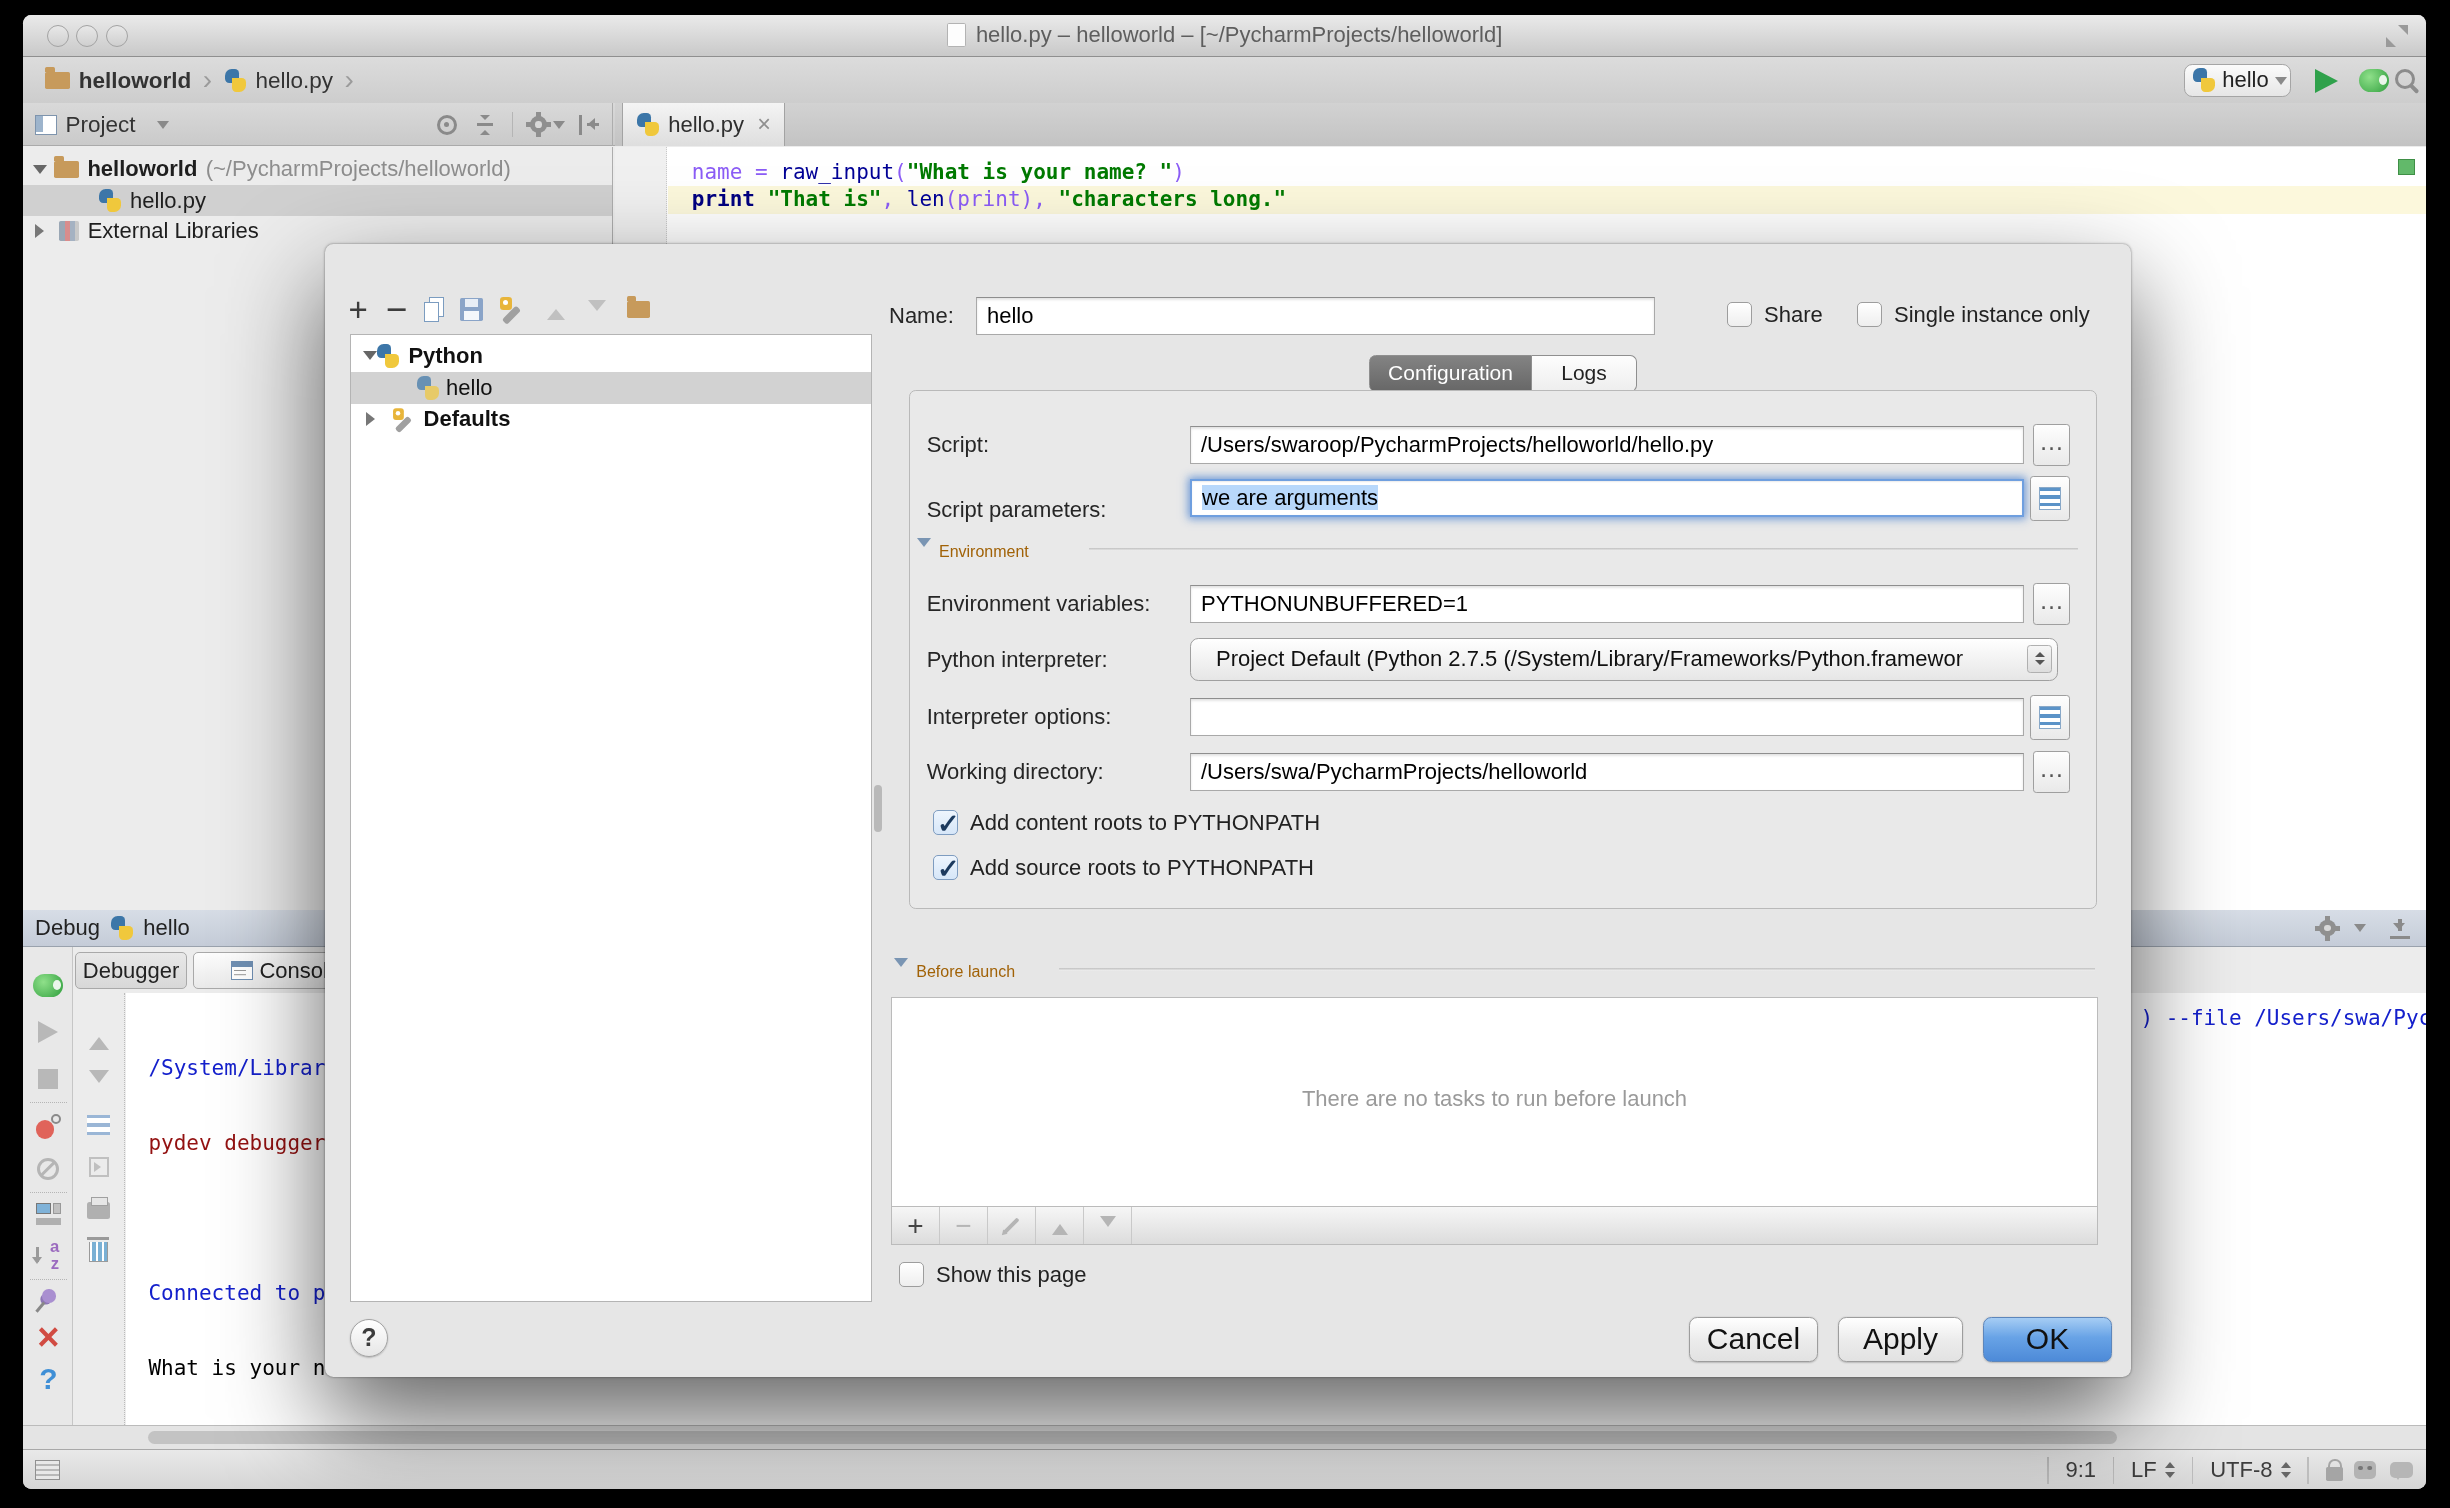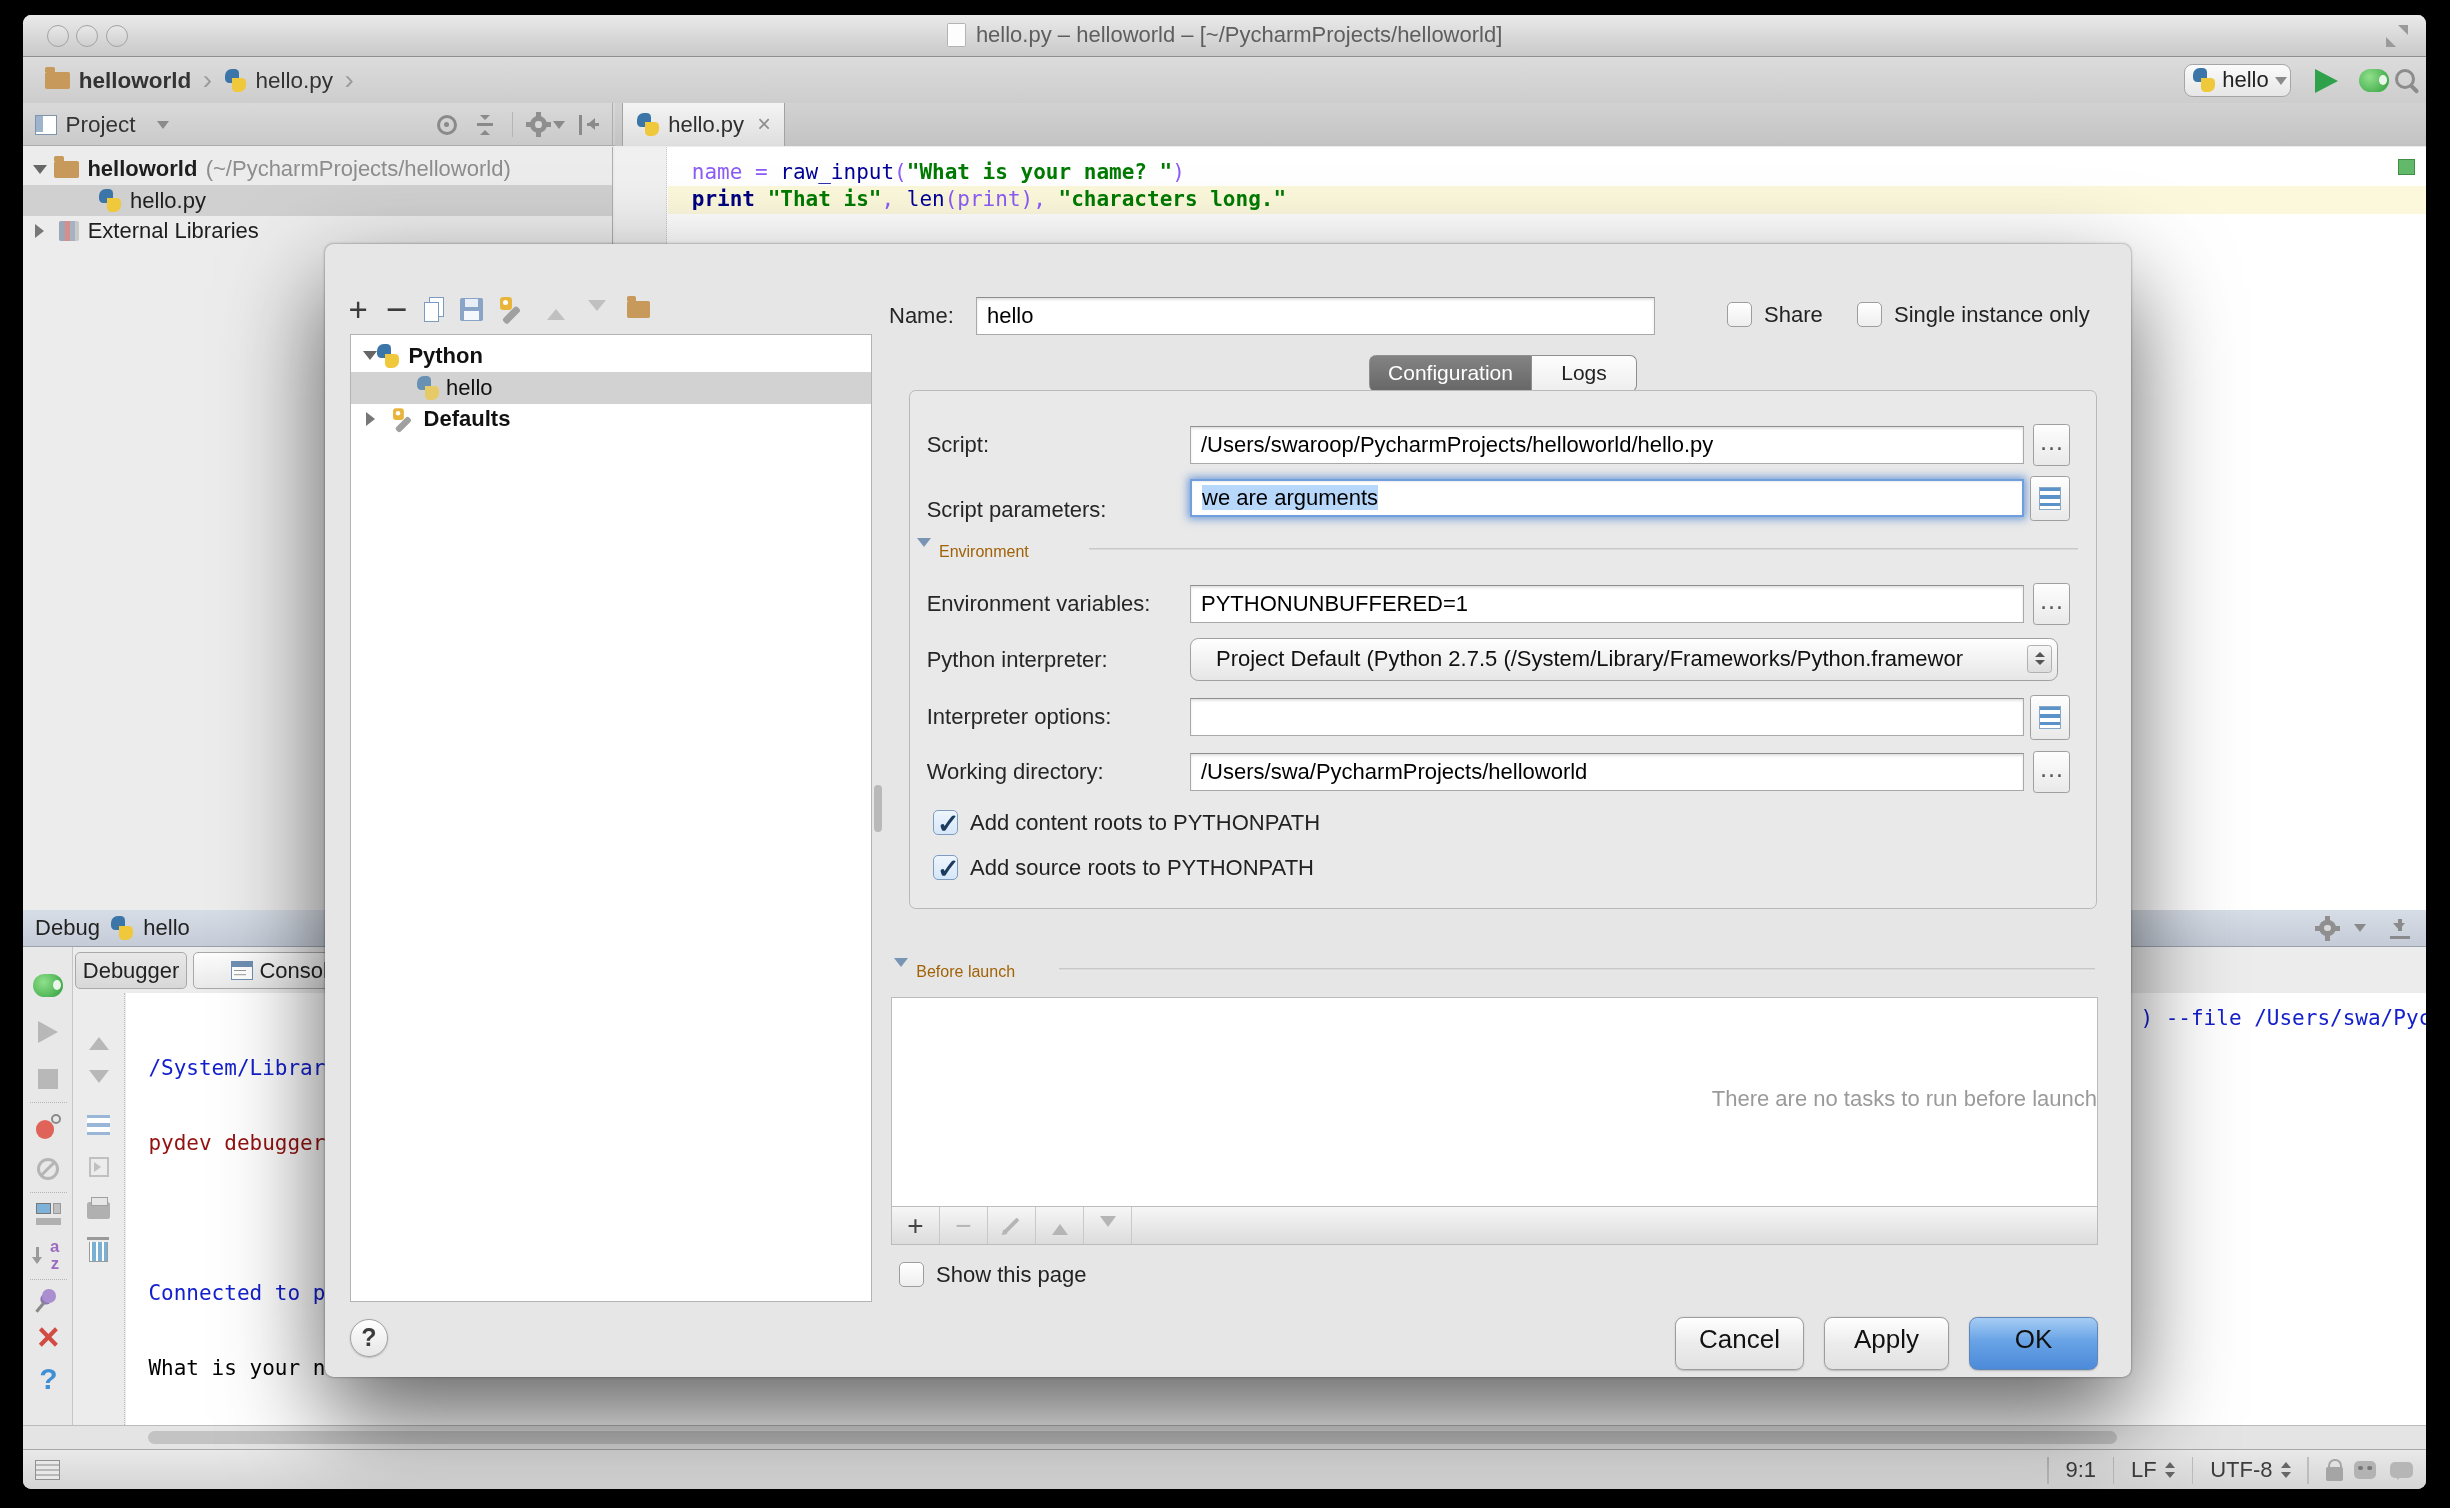--- a/index.html
+++ b/index.html
@@ -192,29 +192,29 @@
 .cfgpanel{position:absolute;left:584px;top:146px;width:1188px;height:519px;border:1.7px solid #b9b9b9;border-radius:6.7px;background:#e9e9e9;}
 .sechdr{position:absolute;font-size:16px;color:#a16207;white-space:nowrap;}
 .sectri{display:inline-block;width:0;height:0;border:7.5px solid transparent;border-top:9.2px solid #7a95b3;vertical-align:3.3px;margin-right:8.3px;}
 .secline{position:absolute;height:2.5px;background:linear-gradient(#c0c0c0,#f2f2f2);}
 .combo{position:absolute;height:43px;border:1.7px solid #a0a0a0;border-radius:8.3px;background:linear-gradient(#fff,#e6e6e6);font-size:22px;color:#111;line-height:40px;padding-left:25px;white-space:nowrap;overflow:hidden;}
 .combo .st{position:absolute;right:5px;top:5.8px;width:25px;height:28px;display:flex;flex-direction:column;align-items:center;justify-content:center;gap:3.3px;background:linear-gradient(#f6f6f6,#ddd);border-radius:3.3px;border:0.8px solid #b0b0b0;}
 .combo .st i{width:0;height:0;border:5px solid transparent;}
 .combo .st .u{border-bottom:5.8px solid #555;}
 .combo .st .d{border-top:5.8px solid #555;}
 .bl-panel{position:absolute;left:566px;top:753px;width:1207px;height:210px;background:#fff;border:1.7px solid #bbb;}
-.bl-panel .msg{position:absolute;left:0;right:0;top:88px;text-align:right;font-size:22px;color:#9a9a9a;}
+.bl-panel .msg{position:absolute;left:0;right:0;top:88px;text-align:center;font-size:22px;color:#9a9a9a;}
 .bl-bar{position:absolute;left:566px;top:963px;width:1207px;height:38px;background:linear-gradient(#f6f6f6,#dcdcdc);border:1.7px solid #bbb;border-top:none;display:flex;}
 .bl-cell{width:48px;height:100%;border-right:1.7px solid #c9c9c9;display:flex;align-items:center;justify-content:center;font-size:28px;color:#444;}
 .bl-cell.dis{color:#b5b5b5;}
 .pencil{width:4.2px;height:20px;background:#b5b5b5;transform:rotate(45deg);border-radius:1.7px;position:relative;}
 .pencil:after{content:"";position:absolute;left:-0.8px;bottom:-5.8px;border:3.3px solid transparent;border-top:5.8px solid #b5b5b5;}
 .tri-u2{width:0;height:0;border:8.3px solid transparent;border-bottom:11px solid #b5b5b5;}
 .tri-d2{width:0;height:0;border:8.3px solid transparent;border-top:11px solid #b5b5b5;}
-.macbtn{position:absolute;height:53px;border:1.7px solid #9d9d9d;border-radius:8.3px;background:linear-gradient(#ffffff,#ececec 50%,#e2e2e2);font-size:26px;color:#111;text-align:center;line-height:42px;box-shadow:0 0.8px 1.7px rgba(0,0,0,.2);}
+.macbtn{position:absolute;height:45px;border:1.7px solid #9d9d9d;border-radius:8.3px;background:linear-gradient(#ffffff,#ececec 50%,#e2e2e2);font-size:30px;color:#111;text-align:center;line-height:42px;box-shadow:0 0.8px 1.7px rgba(0,0,0,.2);margin-left:14px;}
 .macbtn.primary{background:linear-gradient(#a6cdf4,#68a3e6 45%,#4d8ad8);border-color:#5d86bb;}
 .helpbtn{position:absolute;left:25px;top:1075px;width:38px;height:38px;border-radius:50%;border:1.7px solid #a2a2a2;background:linear-gradient(#fff,#e6e6e6);font-size:25px;font-weight:bold;color:#3c3c3c;text-align:center;line-height:35px;box-shadow:0 0.8px 1.7px rgba(0,0,0,.25);}
 </style>
 </head>
 <body>
 
 <div class="screen">
   <div class="window">
 
     <div class="titlebar">

